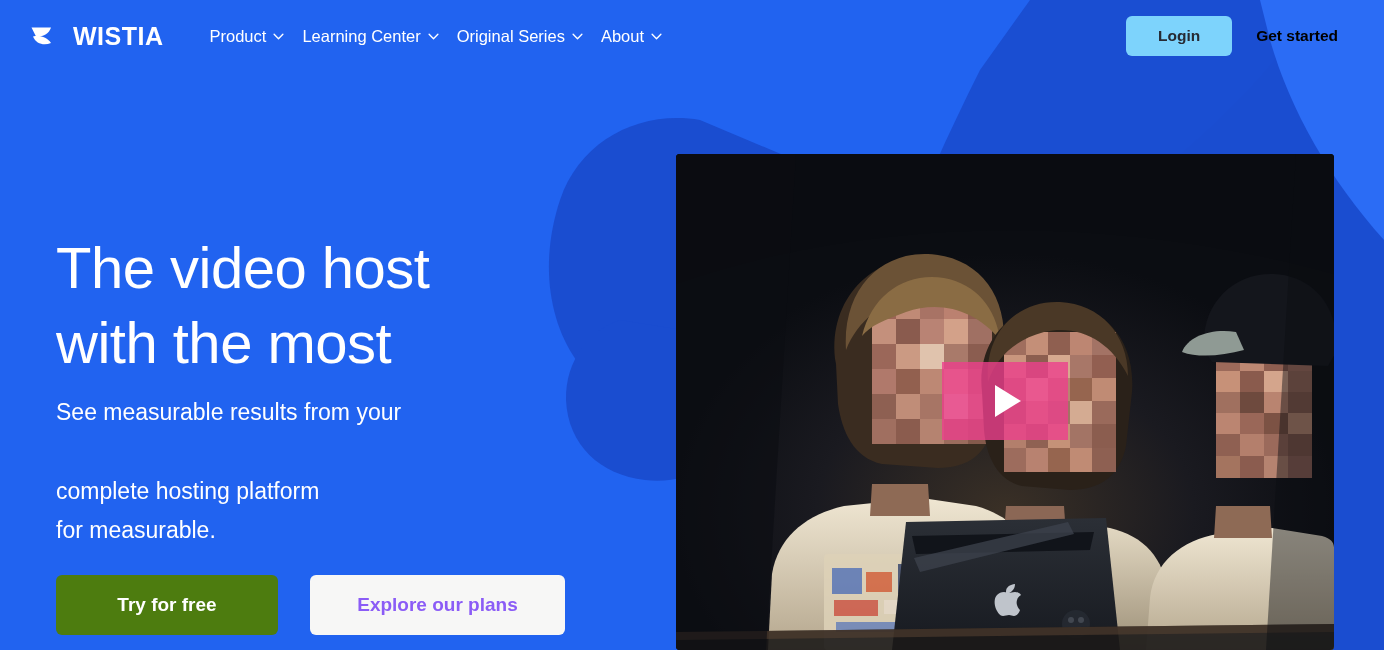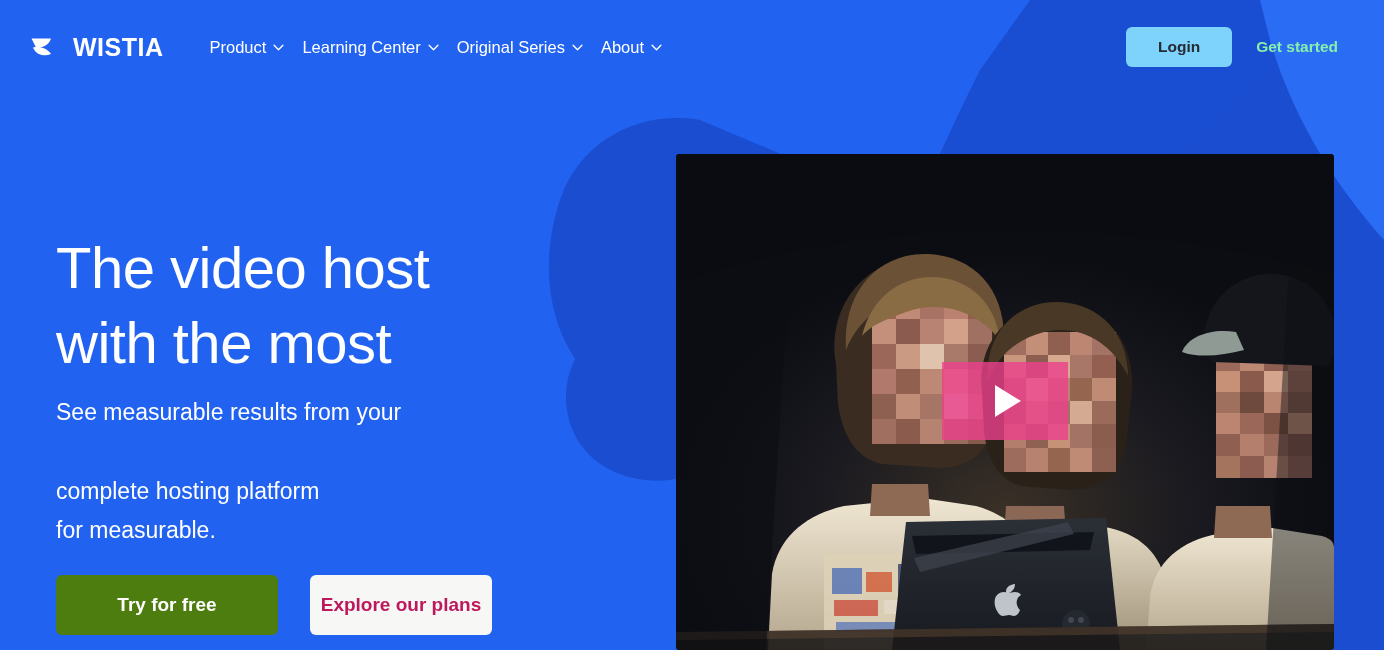--- a/index.html
+++ b/index.html
@@ -15,21 +15,21 @@
     background:#2163F0;
     overflow:hidden;
   }
 
   
   .bg-layer { position:absolute; inset:0; overflow:hidden; pointer-events:none; }
   .bg-layer svg { position:absolute; top:0; left:0; width:1384px; height:650px; }
 
   
   .navbar {
-    position:absolute; top:15px; left:0;
+    position:absolute; top:4px; left:0;
     width:1384px; height:64px;
     display:flex; align-items:center;
     padding:0 28px 0 30px;
     z-index:5;
   }
   .logo { display:flex; align-items:center; gap:7px; margin-right:46px; }
   .logo-mark { width:36px; height:26px; display:block; }
   .logo-text {
     color:#ffffff; font-size:25px; font-weight:700;
     letter-spacing:0.5px; line-height:1;
@@ -43,21 +43,21 @@
   .chev { width:11px; height:7px; display:block; flex:none; }
   .nav-right { margin-left:auto; display:flex; align-items:center; gap:6px; }
   .btn-login {
     background:#7dd3fc; color:#262a33;
     font-size:15.5px; font-weight:700;
     padding:11px 0; width:106px; text-align:center;
     border-radius:6px; border:none; cursor:pointer;
     font-family:"Liberation Sans", sans-serif;
   }
   .btn-getstarted {
-    background:transparent; color:#86efac;
+    background:transparent; color:#000000;
     font-size:15.5px; font-weight:700;
     padding:11px 18px; border:none; cursor:pointer;
     font-family:"Liberation Sans", sans-serif;
     white-space:nowrap;
   }
 
   
   .hero-left {
     position:absolute; left:56px; top:230px;
     width:520px; z-index:4;
@@ -79,23 +79,23 @@
     display:flex; gap:32px; margin-top:24px;
   }
   .btn-try {
     background:#4d7c0f; color:#ffffff;
     font-size:19px; font-weight:700;
     width:222px; padding:19px 0; text-align:center;
     border:none; border-radius:6px; cursor:pointer;
     font-family:"Liberation Sans", sans-serif;
   }
   .btn-explore {
-    background:#F7F7F6; color:#be185d;
+    background:#F7F7F6; color:#8b5cf6;
     font-size:19px; font-weight:700;
-    width:182px; padding:19px 0; text-align:center;
+    width:255px; padding:19px 0; text-align:center;
     border:none; border-radius:6px; cursor:pointer;
     font-family:"Liberation Sans", sans-serif;
   }
 
   
   .video-wrap {
     position:absolute; left:676px; top:154px;
     width:658px; height:496px;
     border-radius:4px;
     overflow:hidden;

